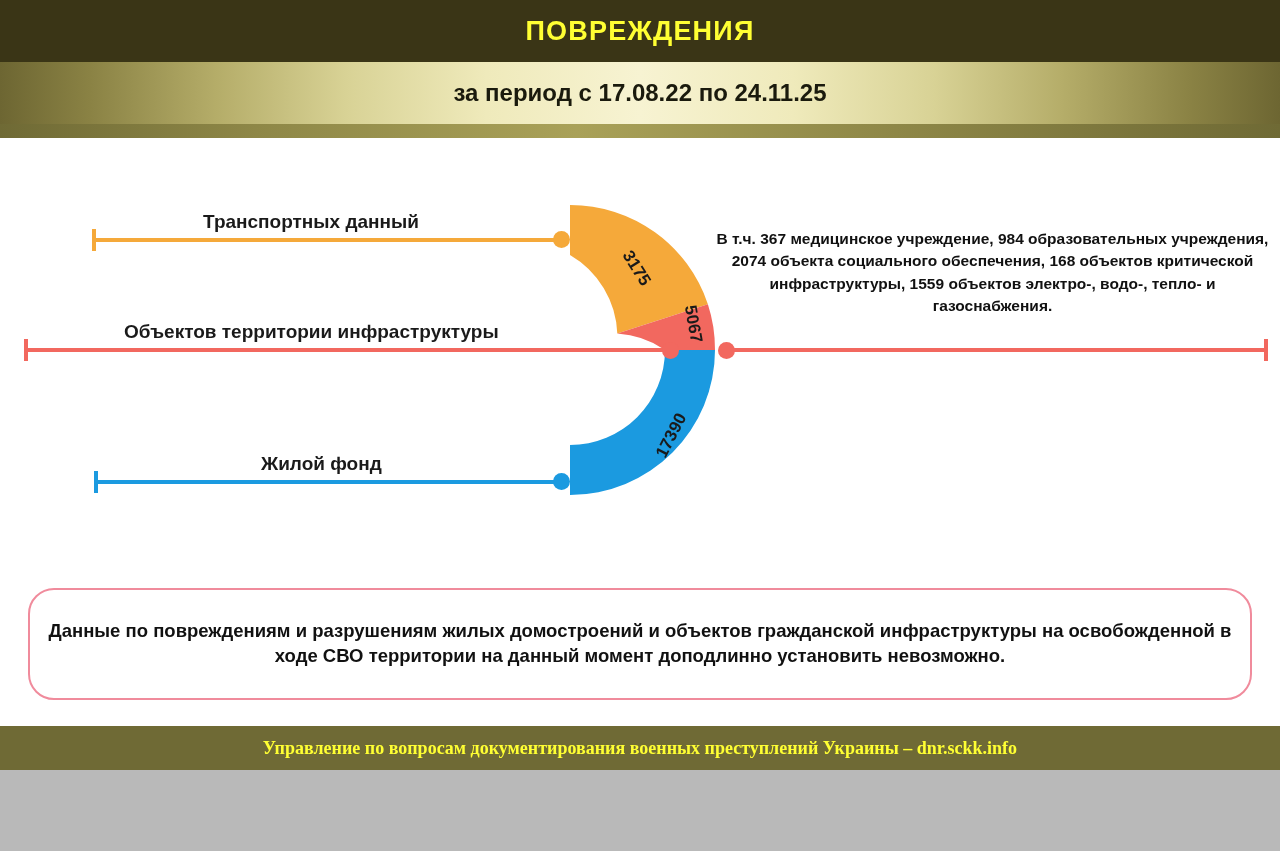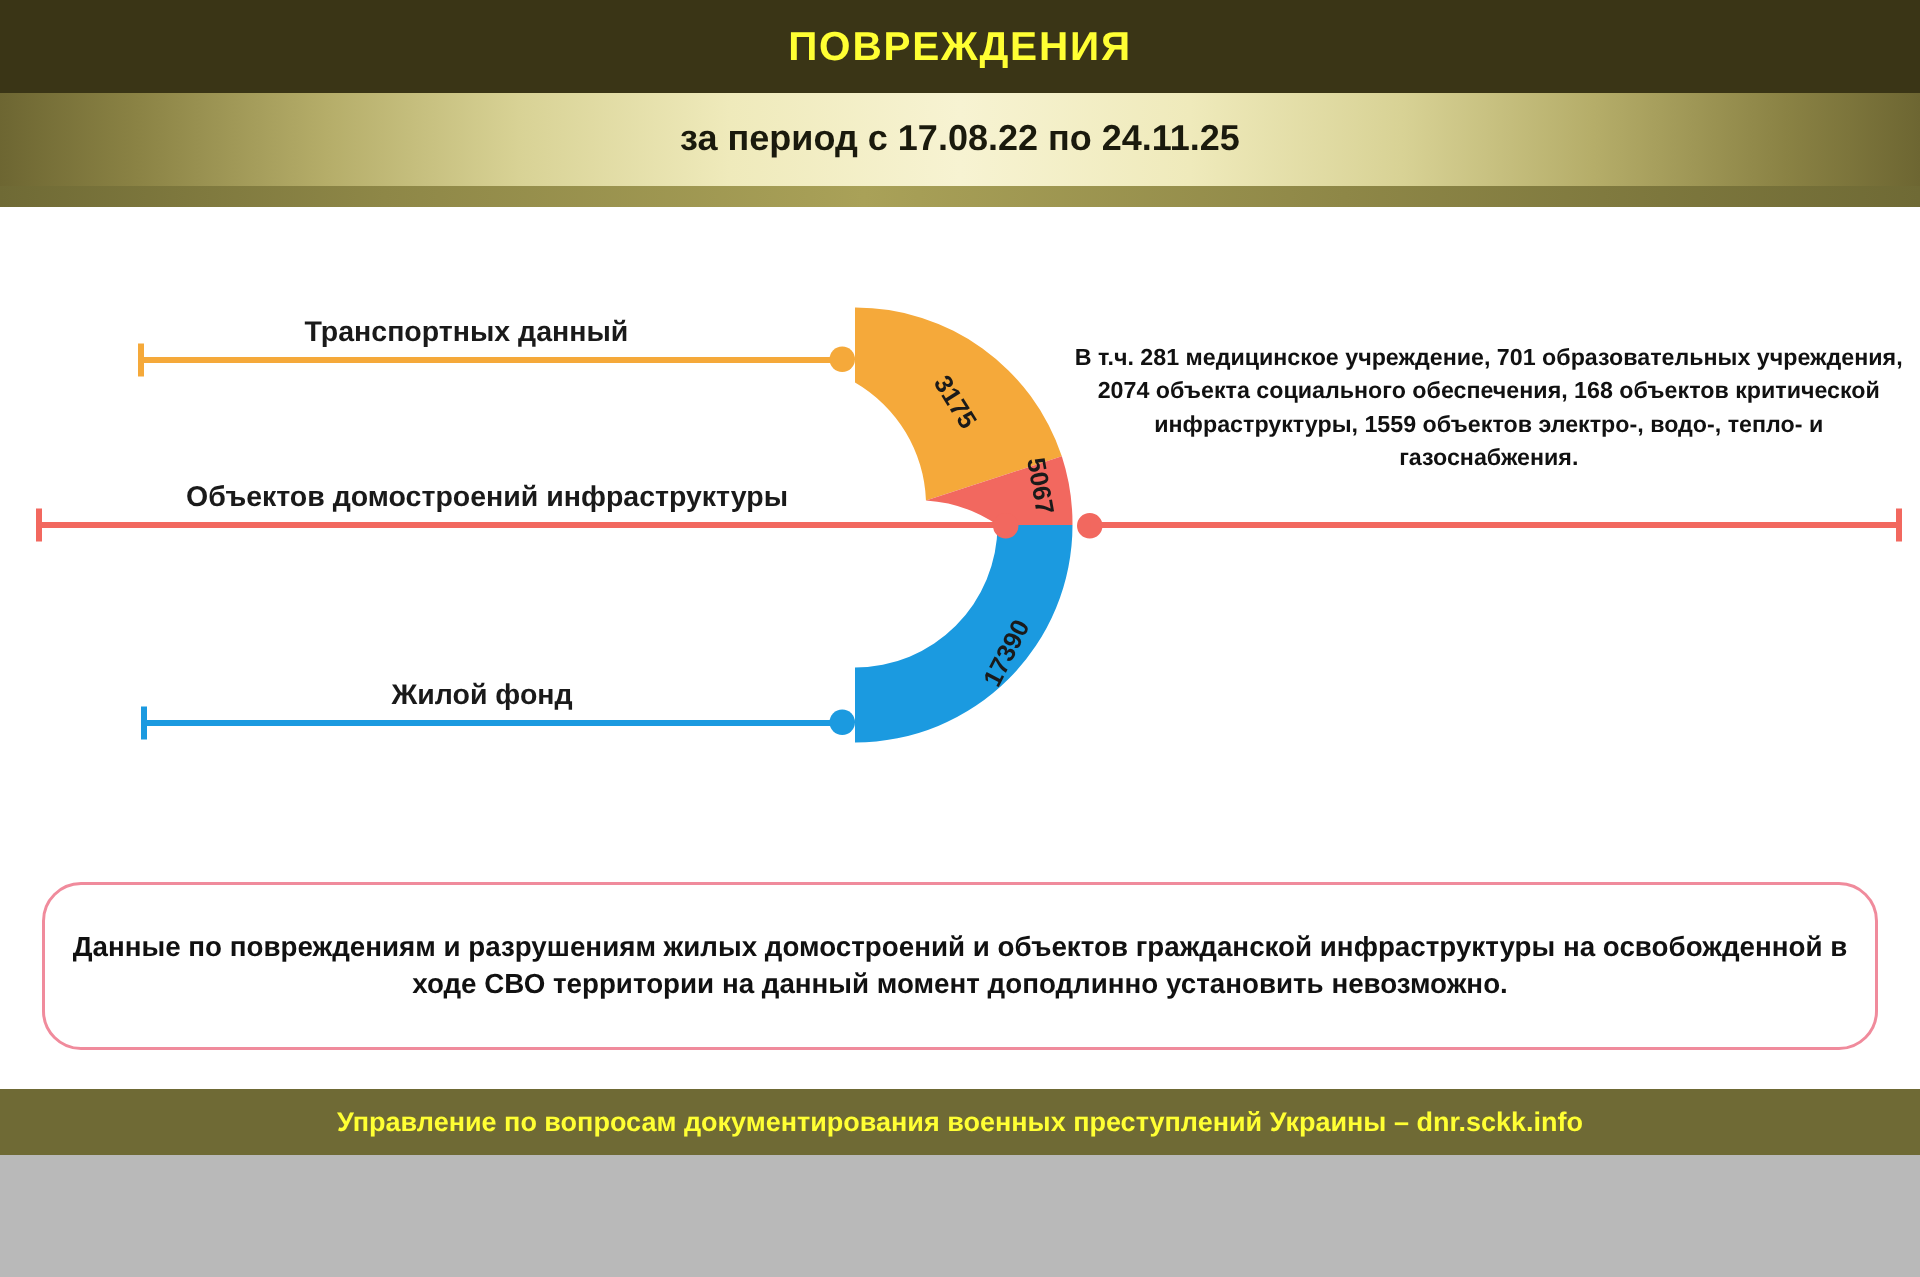--- a/index.html
+++ b/index.html
@@ -100,21 +100,21 @@
     font-size: 18.5px;
     line-height: 1.35;
     color: #111;
     font-weight: bold;
   }
 
   
   .footer-bar {
     position: absolute; left: 0; top: 726px; width: 1280px; height: 44px;
     background: #6f6a35;
-    display: flex; align-items: center; justify-content: center;
+    display: flex; align-items: center; justify-content: center; font-family: Liberation Serif, serif;
   }
   .footer-bar-text {
     color: #ffff33;
     font-size: 18px;
     font-weight: bold;
   }
   .footer {
     position: absolute; left: 0; top: 770px; width: 1280px; height: 81px;
     background: #b9b9b9;
   }
@@ -151,28 +151,28 @@
     <div class="legend-line" style="left:92px; top:100px; width:475px; background:#f5a93a;"></div>
     <div class="legend-dot" style="left:553px; top:93px; background:#f5a93a;"></div>
     <div class="legend-label" style="left:203px; top:73px;">Транспортных данный</div>
 
     <div class="legend-cap" style="left:24px; top:201px; height:22px; background:#f2685f;"></div>
     <div class="legend-line" style="left:24px; top:210px; width:646px; background:#f2685f;"></div>
     <div class="legend-dot" style="left:662px; top:204px; background:#f2685f;"></div>
     <div class="legend-dot" style="left:718px; top:204px; background:#f2685f;"></div>
     <div class="legend-line" style="left:727px; top:210px; width:541px; background:#f2685f;"></div>
     <div class="legend-cap" style="left:1264px; top:201px; height:22px; background:#f2685f;"></div>
-    <div class="legend-label" style="left:124px; top:183px;">Объектов домостроений инфраструктуры</div>
+    <div class="legend-label" style="left:124px; top:183px;">Объектов территории инфраструктуры</div>
 
     <div class="legend-cap" style="left:94px; top:333px; height:22px; background:#1b9ae0;"></div>
     <div class="legend-line" style="left:94px; top:342px; width:473px; background:#1b9ae0;"></div>
     <div class="legend-dot" style="left:553px; top:335px; background:#1b9ae0;"></div>
     <div class="legend-label" style="left:261px; top:315px;">Жилой фонд</div>
 
-    <div class="note">В т.ч. 281 медицинское учреждение, 701 образовательных учреждения, 2074 объекта социального обеспечения, 168 объектов критической инфраструктуры, 1559 объектов электро-, водо-, тепло- и газоснабжения.</div>
+    <div class="note">В т.ч. 367 медицинское учреждение, 984 образовательных учреждения, 2074 объекта социального обеспечения, 168 объектов критической инфраструктуры, 1559 объектов электро-, водо-, тепло- и газоснабжения.</div>
   </div>
 
   <div class="disclaimer">
     <div class="disclaimer-text">Данные по повреждениям и разрушениям жилых домостроений и объектов гражданской инфраструктуры на освобожденной в ходе СВО территории на данный момент доподлинно установить невозможно.</div>
   </div>
 
   <div class="footer-bar">
     <div class="footer-bar-text">Управление по вопросам документирования военных преступлений Украины – dnr.sckk.info</div>
   </div>
 

